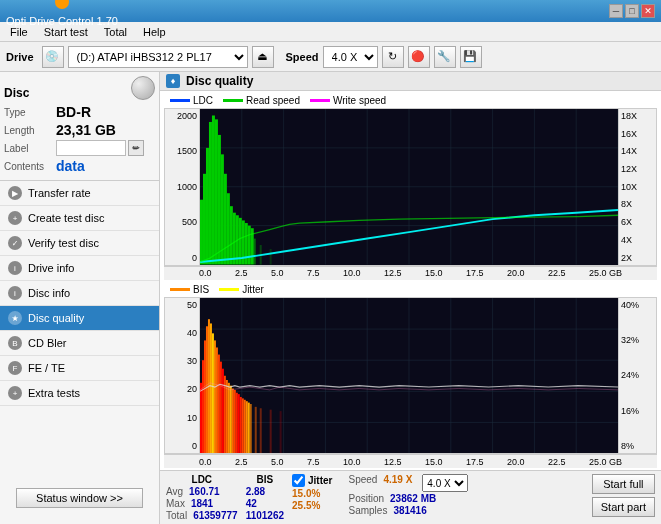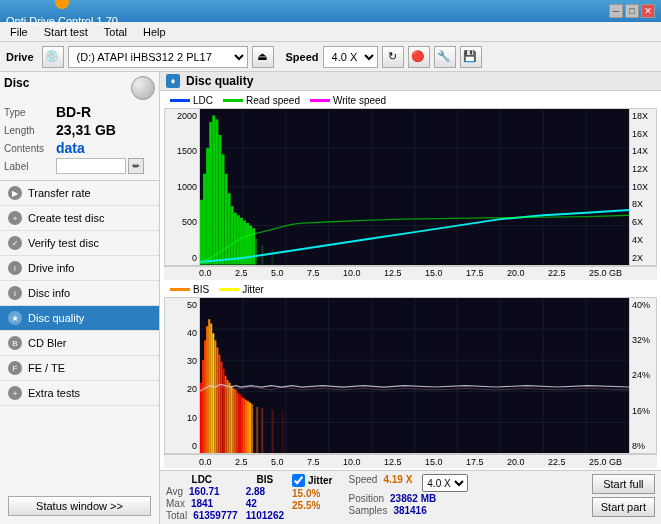--- a/index.html
+++ b/index.html
@@ -117,21 +117,21 @@
       flex-shrink: 0;
     }
 
     
     .disc-panel {
       padding: 4px;
       border-bottom: 1px solid #ccc;
     }
     .disc-panel-header {
       display: flex;
-      align-items: flex-start;
+      align-items: flex-end;
       justify-content: space-between;
       margin-bottom: 4px;
       font-weight: bold;
       font-size: 12px;
     }
     .disc-icon {
       width: 24px; height: 24px;
       border-radius: 50%;
       background: radial-gradient(circle at 30% 30%, #eee, #aaa);
       border: 1px solid #999;
@@ -177,21 +177,21 @@
       background: #888;
       display: flex; align-items: center; justify-content: center;
       color: white;
       font-size: 8px;
       flex-shrink: 0;
     }
     .nav-item.active .nav-icon { background: rgba(255,255,255,0.3); }
 
     
     .status-window-btn {
-      margin: 8px;
+      margin: 16px;
       padding: 3px 6px;
       background: linear-gradient(to bottom, #fff, #e0e0e0);
       border: 1px solid #aaa;
       cursor: pointer;
       font-size: 11px;
       text-align: center;
     }
 
     
     .content-area {
@@ -262,21 +262,21 @@
       border-right: 1px solid #ccc;
       display: flex;
       flex-direction: column;
       justify-content: space-between;
       padding: 2px 2px;
       font-size: 9px;
       text-align: right;
     }
 
     .chart-y-axis-right {
-      width: 27px;
+      width: 38px;
       background: #f0f0f0;
       border-left: 1px solid #ccc;
       display: flex;
       flex-direction: column;
       justify-content: space-between;
       padding: 2px 2px;
       font-size: 9px;
       text-align: left;
     }
 
@@ -386,27 +386,27 @@
       <div class="disc-table">
         <div class="disc-row">
           <span class="disc-key">Type</span>
           <span class="disc-val">BD-R</span>
         </div>
         <div class="disc-row">
           <span class="disc-key">Length</span>
           <span class="disc-val">23,31 GB</span>
         </div>
         <div class="disc-row">
-          <span class="disc-key">Contents</span>
-          <span class="disc-val data">data</span>
-        </div>
-        <div class="disc-row">
           <span class="disc-key">Label</span>
           <input class="label-input" type="text" style="">
           <div class="label-btn">✏</div>
+        </div>
+        <div class="disc-row">
+          <span class="disc-key">Contents</span>
+          <span class="disc-val data">data</span>
         </div>
       </div>
     </div>
 
     <div class="nav-items">
       <div class="nav-item">
         <div class="nav-icon">▶</div>
         <span>Transfer rate</span>
       </div>
       <div class="nav-item">

